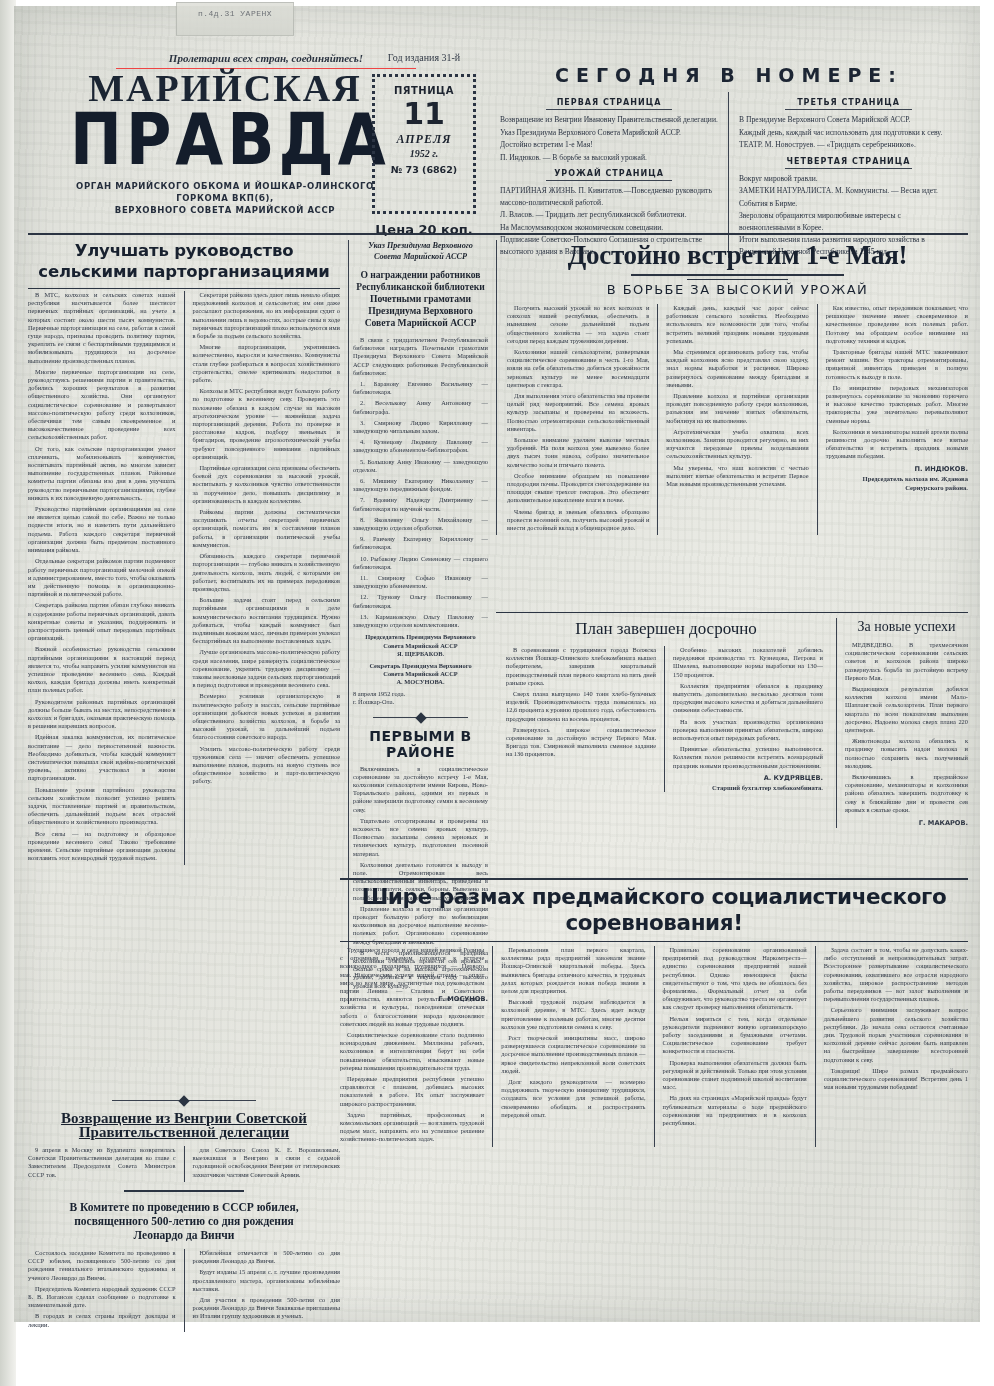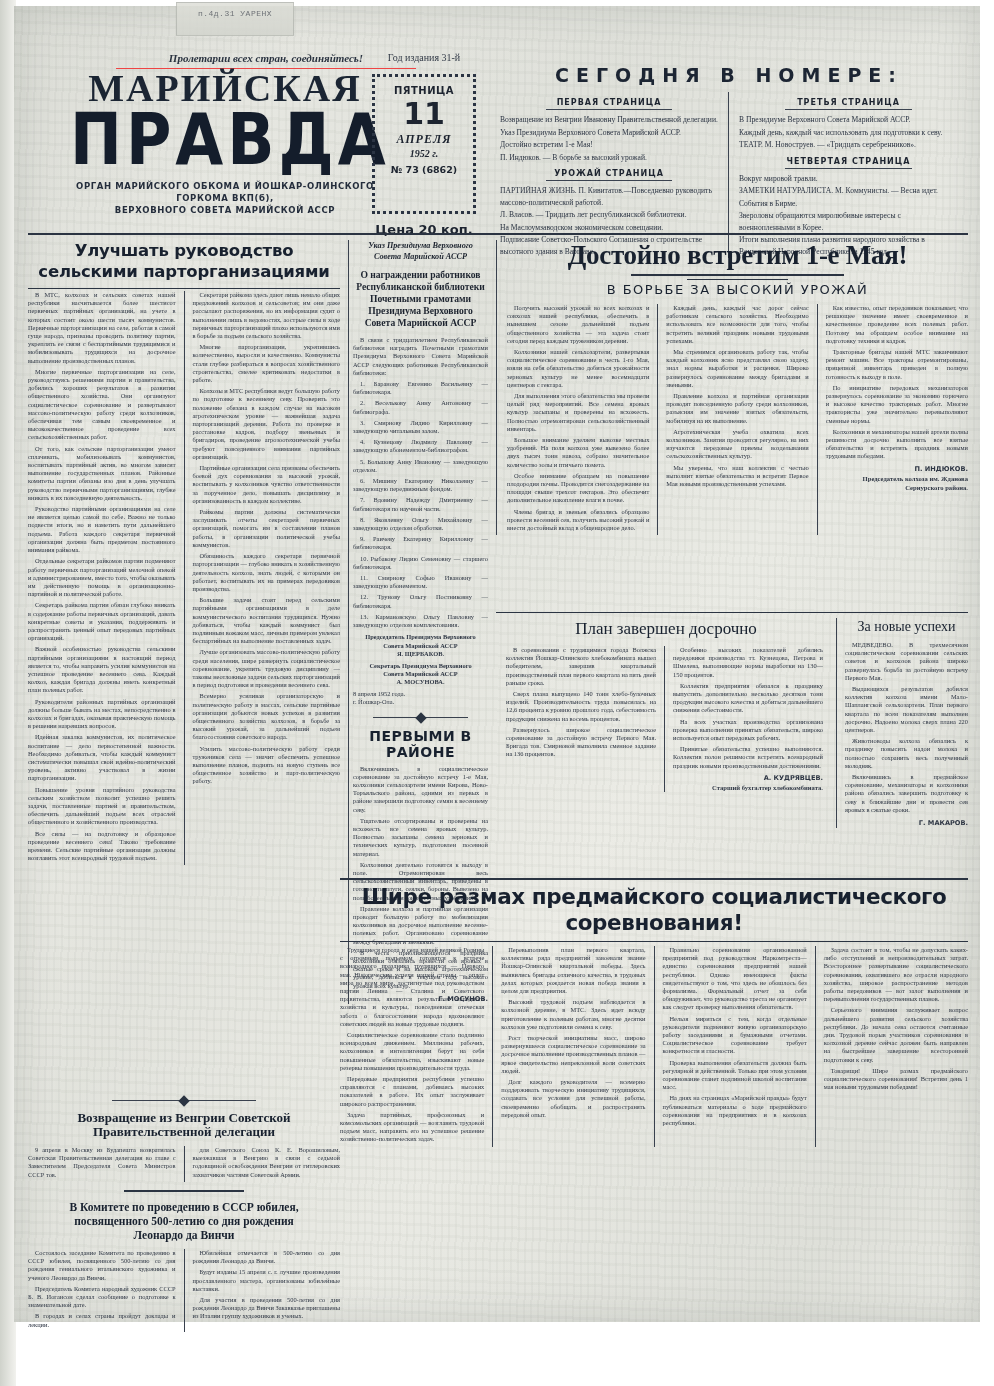--- a/index.html
+++ b/index.html
@@ -359,21 +359,21 @@
       <div class="col-text vrule" style="width:150px;padding-left:8px;">
         <p>Задача состоит в том, чтобы не допускать каких-либо отступлений и непроизводительных затрат. Всестороннее развертывание социалистического соревнования, охватившего все отрасли народного хозяйства, широкое распространение методов работы передовиков — вот залог выполнения и перевыполнения государственных планов.</p>
         <p>Серьезного внимания заслуживает вопрос дальнейшего развития сельского хозяйства республики. До начала сева остаются считанные дни. Трудовой порыв участников соревнования в колхозной деревне сейчас должен быть направлен на быстрейшее завершение всесторонней подготовки к севу.</p>
         <p>Товарищи! Шире размах предмайского социалистического соревнования! Встретим день 1 мая новыми трудовыми победами!</p>
       </div>
     </div>
   </div>
 
   <div class="blk" style="left:28px;top:1090px;width:312px;">
     <div class="divider-dot" style="width:46%;"></div>
-    <div class="hl1" style="font-family:'Liberation Serif','DejaVu Serif',serif;font-weight:bold;font-size:13px;line-height:14px;">
+    <div class="hl1" style="font-family:'Liberation Serif','DejaVu Serif',serif;font-weight:bold;font-size:15px;line-height:14px;text-decoration:underline;">
       <div>Возвращение из Венгрии Советской</div>
       <div>Правительственной делегации</div>
     </div>
     <div style="display:flex;gap:8px;margin-top:7px;">
       <div class="col-text" style="width:150px;">
         <p>9 апреля в Москву из Будапешта возвратилась Советская Правительственная делегация во главе с Заместителем Председателя Совета Министров СССР тов.</p>
       </div>
       <div class="col-text vrule" style="width:150px;padding-left:8px;">
         <p>для Советского Союза К. Е. Ворошиловым, выезжавшая в Венгрию в связи с седьмой годовщиной освобождения Венгрии от гитлеровских захватчиков частями Советской Армии.</p>
       </div>

